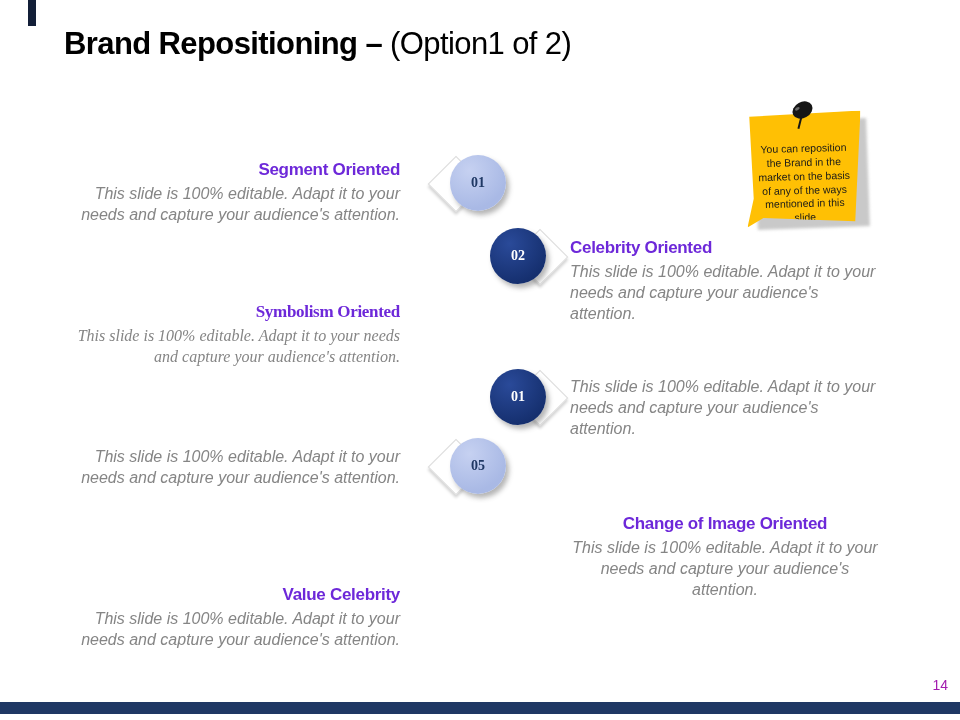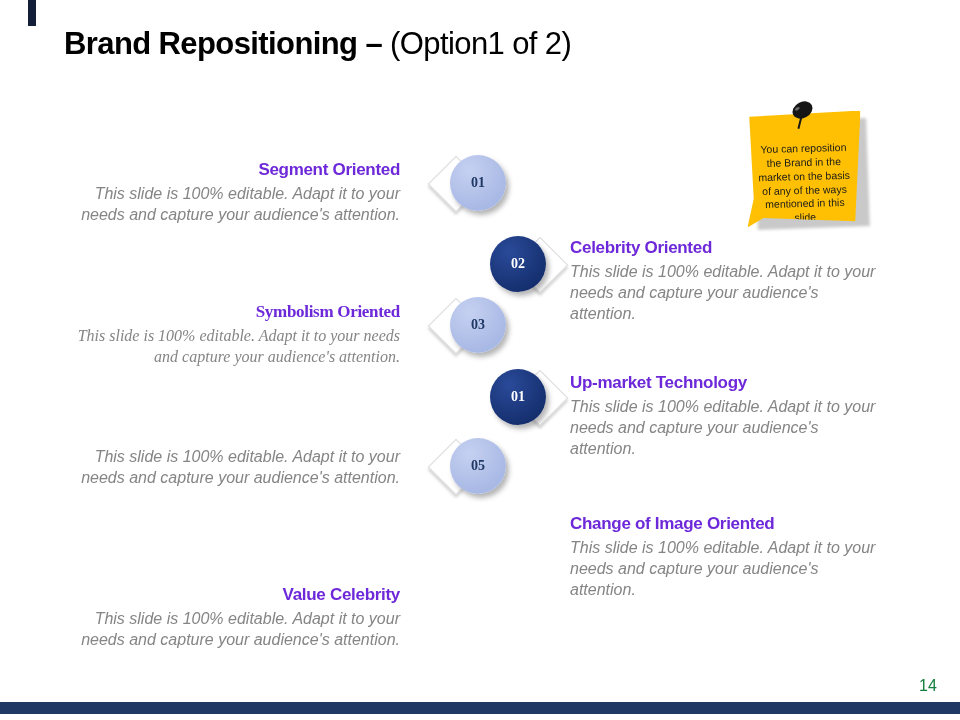--- a/index.html
+++ b/index.html
@@ -47,22 +47,22 @@
   .note-text{margin:30px auto 0 auto;width:94px;font-size:10.5px;line-height:1.32;
              text-align:center;color:#191919;}
   .pin{position:absolute;left:784px;top:100px;width:40px;height:36px;z-index:3;}
   .pin-head{position:absolute;left:8px;top:2px;width:21px;height:16px;background:#161616;
             border-radius:50%;transform:rotate(-28deg);}
   .pin-head:after{content:"";position:absolute;left:4px;top:3px;width:5px;height:3px;
             background:#6a6a6a;border-radius:50%;}
   .pin-stem{position:absolute;left:15px;top:16px;width:2px;height:13px;background:#161616;
             transform:rotate(14deg);}
 
-  .page-number{position:absolute;left:908px;top:677px;width:40px;text-align:center;
-               font-size:16px;color:#15803d;}
+  .page-number{position:absolute;left:908px;top:677px;width:40px;text-align:right;
+               font-size:14px;color:#a21caf;}
 </style>
 </head>
 <body>
 
 <div id="canvas">
 
   <div class="corner-tick"></div>
 
   <div class="title">
     <span class="tb">Brand Repositioning –</span>
@@ -88,60 +88,55 @@
       <div class="diamond left"></div>
       <div class="circle light">01</div>
     </div>
   </div>
 
   <div class="row right">
     <div class="textblock" style="top: 238px;">
       <div class="item-title">Celebrity Oriented</div>
       <div class="item-desc">This slide is 100% editable. Adapt it to your needs and capture your audience's attention.</div>
     </div>
-    <div class="badge-wrap" style="left: 490px; top: 236px;">
+    <div class="badge-wrap" style="left: 490px; top: 228px;">
       <div class="diamond right"></div>
       <div class="circle dark">02</div>
     </div>
   </div>
 
   <div class="row left">
     <div class="textblock" style="top: 302px; font-family: Liberation Serif, serif;">
       <div class="item-title">Symbolism Oriented</div>
       <div class="item-desc">This slide is 100% editable. Adapt it to your needs and capture your audience's attention.</div>
     </div>
-    <div class="badge-wrap" style="left: 450px; top: 297px;">
-      <div class="diamond left"></div>
-      <div class="circle light">03</div>
-    </div>
   </div>
 
   <div class="row right">
     <div class="textblock" style="top: 373px;">
-      <div class="item-title">Up-market Technology</div>
       <div class="item-desc">This slide is 100% editable. Adapt it to your needs and capture your audience's attention.</div>
     </div>
     <div class="badge-wrap" style="left: 490px; top: 369px;">
       <div class="diamond right"></div>
       <div class="circle dark">01</div>
     </div>
   </div>
 
   <div class="row left">
     <div class="textblock" style="top: 443px;">
       <div class="item-desc">This slide is 100% editable. Adapt it to your needs and capture your audience's attention.</div>
     </div>
     <div class="badge-wrap" style="left: 450px; top: 438px; text-decoration: underline;">
       <div class="diamond left"></div>
       <div class="circle light">05</div>
     </div>
   </div>
 
   <div class="row right">
-    <div class="textblock" style="top: 514px;">
+    <div class="textblock" style="top: 514px; text-align: center;">
       <div class="item-title">Change of Image Oriented</div>
       <div class="item-desc">This slide is 100% editable. Adapt it to your needs and capture your audience's attention.</div>
     </div>
   </div>
 
   <div class="row left">
     <div class="textblock" style="top: 585px;">
       <div class="item-title">Value Celebrity</div>
       <div class="item-desc">This slide is 100% editable. Adapt it to your needs and capture your audience's attention.</div>
     </div>

